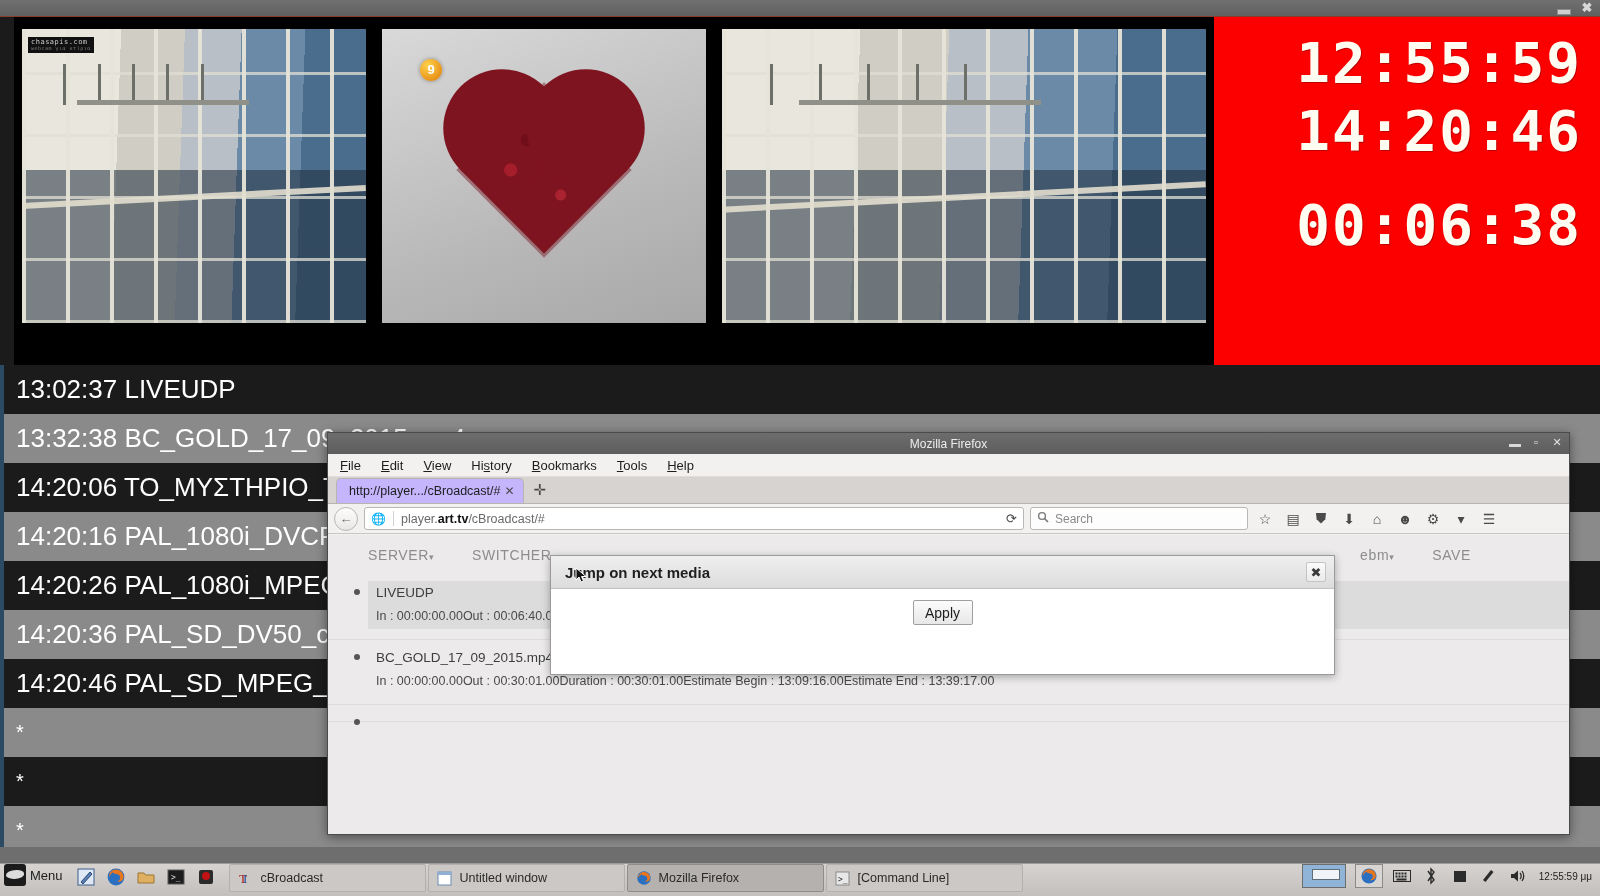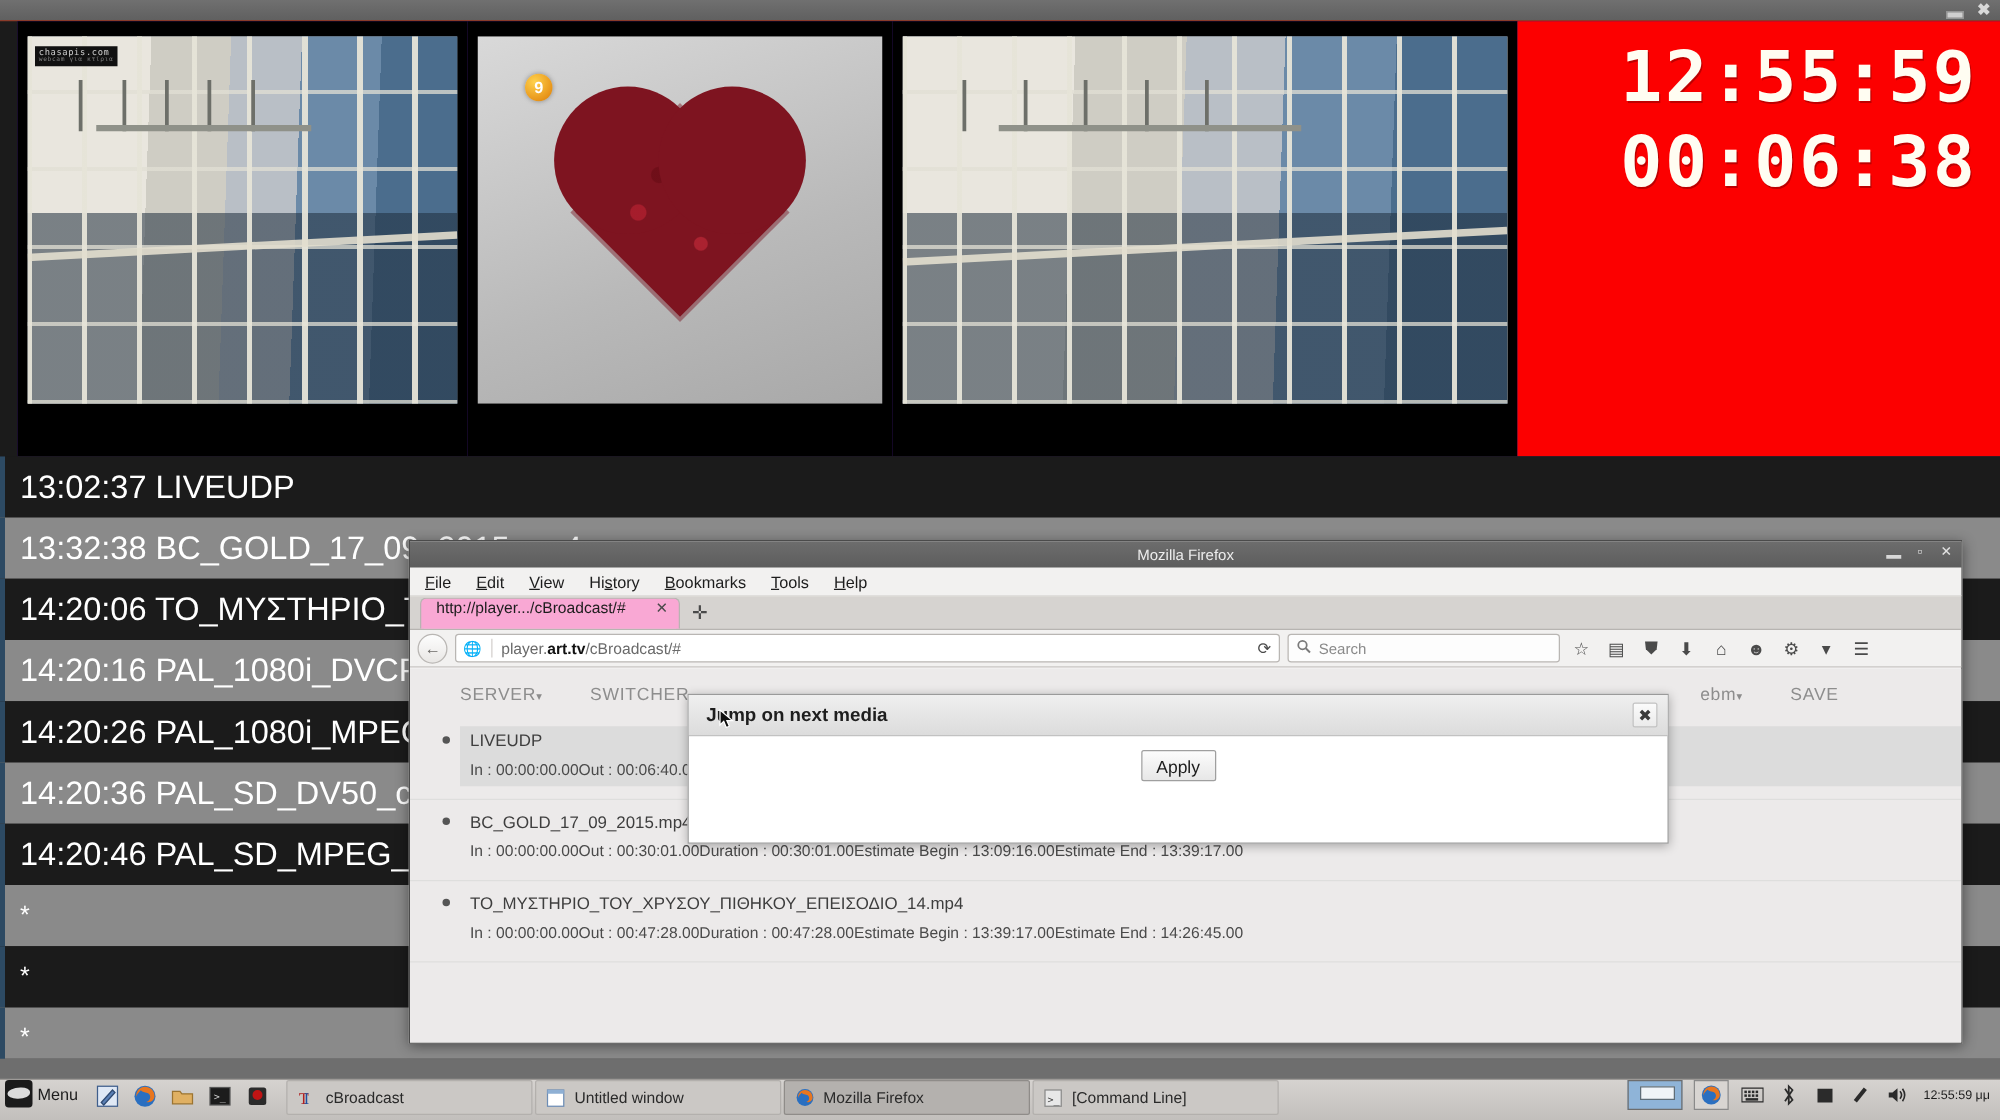--- a/index.html
+++ b/index.html
@@ -98,21 +98,21 @@
   }
 
   
   #clock { padding:12px 20px 0 24px; }
   .clockline{
     font-family:"DejaVu Sans Mono", monospace;
     color:#fffdf2; font-size:56px; line-height:68px; letter-spacing:2px;
     font-weight:bold; text-align:right; padding-right:12px;
     text-shadow:1px 1px 0 rgba(0,0,0,.25);
   }
-  #clock-line-3{ }
+  #clock-line-3{ margin-top:26px; }
 
   
   #cb-list { position:absolute; left:0; top:365px; width:1600px; bottom:0; overflow:hidden;}
   .cb-row{
     height:49px; display:flex; align-items:center; padding-left:12px;
     color:#fff; font-size:26px; white-space:nowrap;
     border-left:4px solid #2d4a63;
   }
   .cb-row.dark{ background:#1b1b1b; }
   .cb-row.light{ background:#8a8a8a; }
@@ -138,22 +138,22 @@
     border-bottom:1px solid #e0dedc;
   }
   #ff-menubar span u{ text-decoration:underline; }
   .ffmenu{ padding:2px 2px; cursor:default; }
 
   #ff-tabbar{
     height:27px; background:#d6d3d0; display:flex; align-items:flex-end; padding-left:8px;
     border-bottom:1px solid #b7b4b1;
   }
   .fftab{
-    height:25px; background:#f9a8d4; border:1px solid #b7b4b1; border-bottom:none;
-    border-radius:5px 5px 0 0; display:flex; gap:24px;
+    height:25px; background:#c4b5fd; border:1px solid #b7b4b1; border-bottom:none;
+    border-radius:5px 5px 0 0; display:flex; align-items:center; gap:4px;
     padding:0 8px 0 12px; font-size:12.5px; color:#1d1d1d; max-width:240px;
   }
   .fftab .tabclose{ color:#4a4a4a; font-size:12px; }
   .newtab{ font-size:15px; color:#4a4a4a; margin-left:10px; margin-bottom:4px; }
 
   #ff-navbar{
     height:30px; background:#f2f1f0; display:flex; align-items:center; gap:6px;
     padding:0 6px; border-bottom:1px solid #c9c6c3;
   }
   .navbtn{
@@ -304,20 +304,21 @@
             <div class="mast" style="left:40%"></div>
             <div class="mast" style="left:50%"></div>
             <div class="roofbar"></div>
           </div>
         </div>
       </div>
 
       <div class="vpane" id="clockpane">
         <div id="clock">
           <div class="clockline" id="clock-line-1">12:55:59</div>
+          <div class="clockline" id="clock-line-2">14:20:46</div>
           <div class="clockline" id="clock-line-3">00:06:38</div>
         </div>
       </div>
     </div>
 
     <div id="cb-list">
         <div class="cb-row dark">13:02:37 LIVEUDP</div>
         <div class="cb-row light">13:32:38 BC_GOLD_17_09_2015.mp4</div>
         <div class="cb-row dark">14:20:06 ΤΟ_ΜΥΣΤΗΡΙΟ_ΤΟΥ_ΧΡΥΣΟΥ_ΠΙΘΗΚΟΥ_ΕΠΕΙΣΟΔΙΟ_14.mp4</div>
         <div class="cb-row light">14:20:16 PAL_1080i_DVCPRO_colorbars.mxf</div>
@@ -414,24 +415,20 @@
           </div>
           <div class="pl-item">
             <span class="bullet"></span>
             <div class="pl-inner">
               <div class="pl-title">BC_GOLD_17_09_2015.mp4</div>
               <div class="pl-meta">In : 00:00:00.00Out : 00:30:01.00Duration : 00:30:01.00Estimate Begin : 13:09:16.00Estimate End : 13:39:17.00</div>
             </div>
           </div>
           <div class="pl-item">
             <span class="bullet"></span>
-            <div class="pl-inner">
-              <div class="pl-title">ΤΟ_ΜΥΣΤΗΡΙΟ_ΤΟΥ_ΧΡΥΣΟΥ_ΠΙΘΗΚΟΥ_ΕΠΕΙΣΟΔΙΟ_14.mp4</div>
-              <div class="pl-meta">In : 00:00:00.00Out : 00:47:28.00Duration : 00:47:28.00Estimate Begin : 13:39:17.00Estimate End : 14:26:45.00</div>
-            </div>
           </div>
         </div>
 
       <div id="jump-dialog">
         <div id="jump-dialog-header">
           <span id="jump-dialog-title">Jump on next media</span>
           <span id="jump-dialog-close">✖</span>
         </div>
         <div id="jump-dialog-body">
           <button id="apply-button">Apply</button>

